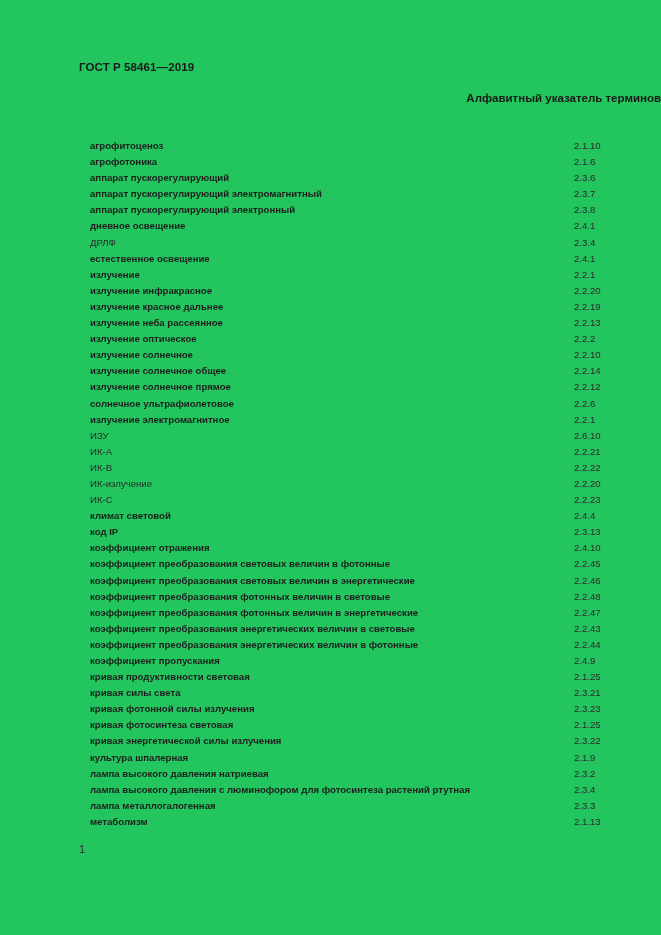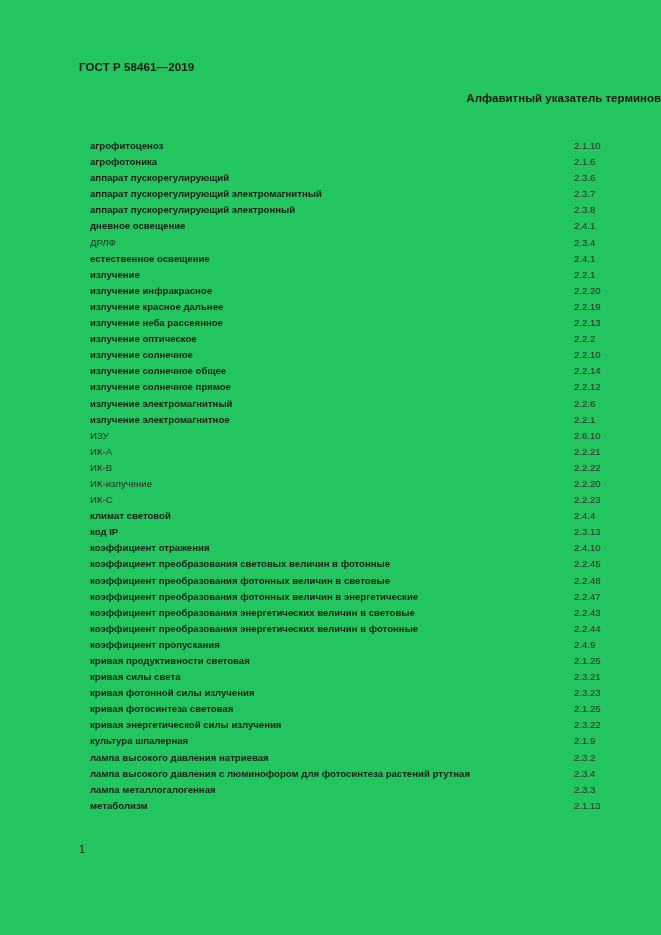--- a/index.html
+++ b/index.html
@@ -150,21 +150,21 @@
       </li>
       <li class="index-row">
         <span class="term">излучение солнечное общее</span>
         <span class="ref">2.2.14</span>
       </li>
       <li class="index-row">
         <span class="term">излучение солнечное прямое</span>
         <span class="ref">2.2.12</span>
       </li>
       <li class="index-row">
-        <span class="term">излучение электромагнитный</span>
+        <span class="term">солнечное ультрафиолетовое</span>
         <span class="ref">2.2.6</span>
       </li>
       <li class="index-row">
         <span class="term">излучение электромагнитное</span>
         <span class="ref">2.2.1</span>
       </li>
       <li class="index-row">
         <span class="term regular">ИЗУ</span>
         <span class="ref">2.6.10</span>
       </li>
@@ -194,20 +194,24 @@
       </li>
       <li class="index-row">
         <span class="term">коэффициент отражения</span>
         <span class="ref">2.4.10</span>
       </li>
       <li class="index-row">
         <span class="term">коэффициент преобразования световых величин в фотонные</span>
         <span class="ref">2.2.45</span>
       </li>
       <li class="index-row">
+        <span class="term">коэффициент преобразования световых величин в энергетические</span>
+        <span class="ref">2.2.46</span>
+      </li>
+      <li class="index-row">
         <span class="term">коэффициент преобразования фотонных величин в световые</span>
         <span class="ref">2.2.48</span>
       </li>
       <li class="index-row">
         <span class="term">коэффициент преобразования фотонных величин в энергетические</span>
         <span class="ref">2.2.47</span>
       </li>
       <li class="index-row">
         <span class="term">коэффициент преобразования энергетических величин в световые</span>
         <span class="ref">2.2.43</span>

